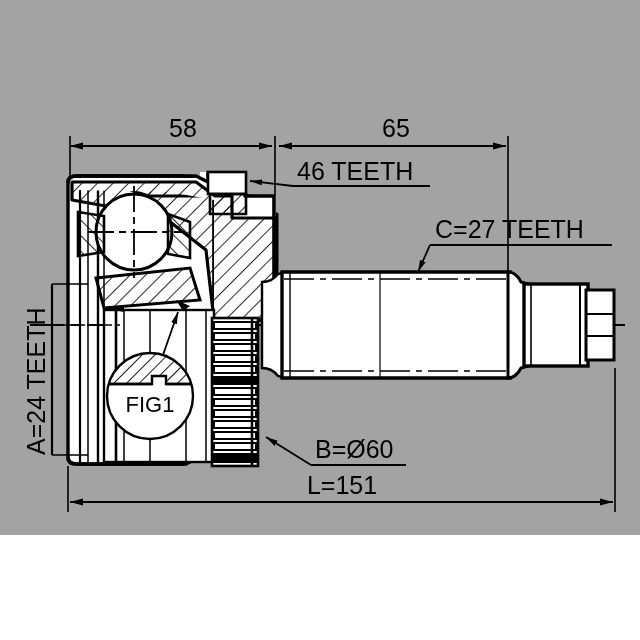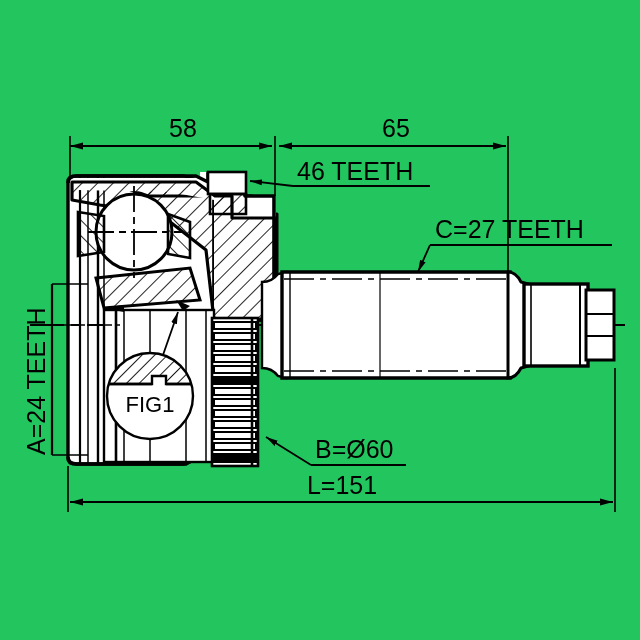--- a/index.html
+++ b/index.html
@@ -7,22 +7,22 @@
     margin: 0;
     padding: 0;
     background: #ffffff;
   }
   body {
     font-family: "Liberation Sans", sans-serif;
   }
   #drawing-root {
     position: relative;
     width: 640px;
-    height: 640px;
-    background: #22c55e;
+    height: 535px;
+    background: #a3a3a3;
     overflow: hidden;
   }
   #drawing-svg {
     display: block;
     width: 640px;
     height: 640px;
   }
   .dim-text {
     font-family: "Liberation Sans", sans-serif;
     font-size: 25px;

